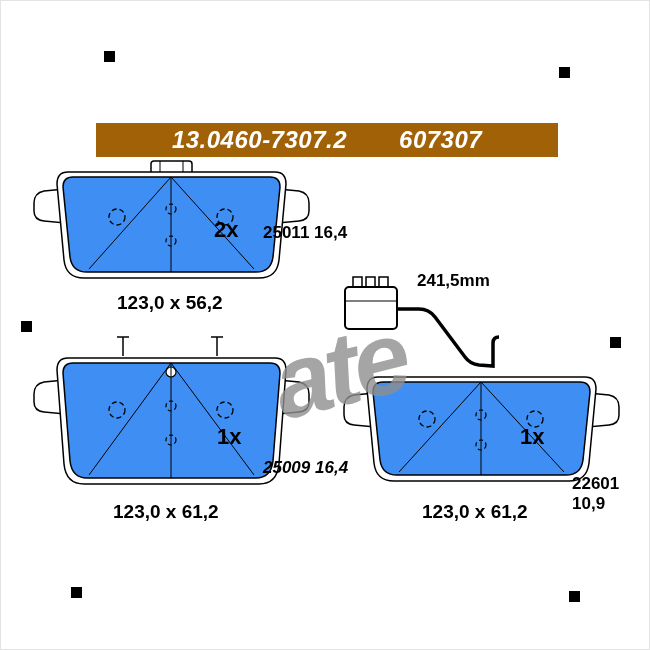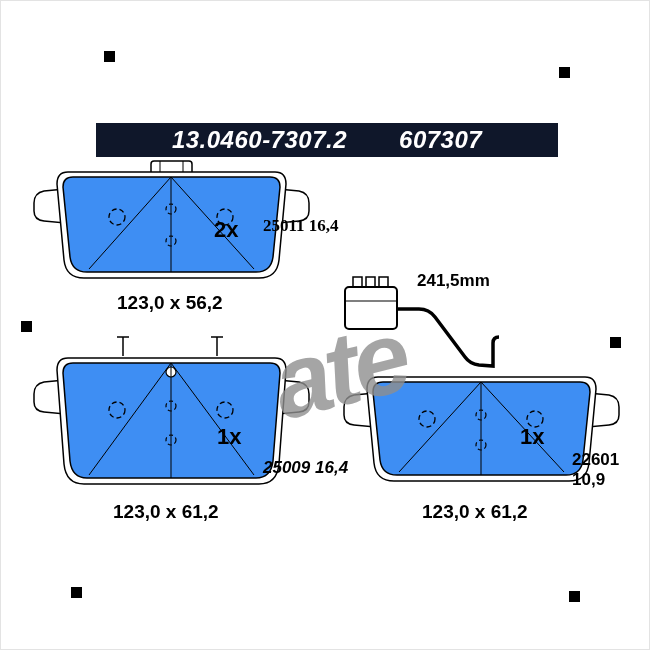--- a/index.html
+++ b/index.html
@@ -17,42 +17,42 @@
   .header span {
     color:#fff; font-weight:bold; font-style:italic; font-size:24px;
     letter-spacing:0.5px; white-space:nowrap;
   }
   .drawing { position:absolute; }
   .label { position:absolute; color:#000; font-weight:bold; white-space:nowrap; }
   .qty   { font-size:22px;margin-left:32px; }
   .code  { font-size:17px; }
   .dims  { font-size:19px; }
   .sensor-len { font-size:17px; }
-  .code-stacked { line-height:1.15; }
+  .code-stacked { line-height:1.15;margin-top:24px; }
   .watermark {
     position:absolute; left:272px; top:318px;
     font-size:102px; font-weight:bold; font-style:italic;
     letter-spacing:-5px; line-height:1; opacity:0.8;
     transform:rotate(-14deg); pointer-events:none;
   }
   svg { display:block; }
 </style>
 </head>
 <body>
 
 <div class="canvas">
 
   <div class="reg" style="left:103px; top:50px;"></div>
   <div class="reg" style="left:558px; top:66px;"></div>
   <div class="reg" style="left:20px;  top:320px;"></div>
   <div class="reg" style="left:609px; top:336px;"></div>
   <div class="reg" style="left:70px;  top:586px;"></div>
   <div class="reg" style="left:568px; top:590px;"></div>
 
-  <div class="header" style="background: #0f172a;">
+  <div class="header" style="background: #a16207;">
     <span>13.0460-7307.2</span>
     <span>607307</span>
   </div>
 
   <svg class="drawing" style="left:28px; top:158px;" width="285" height="140" viewBox="0 0 285 140">
     <g stroke="#000" fill="none" stroke-width="1.5">
       <path d="M122,16 L122,5 Q122,2 125,2 L160,2 Q163,2 163,5 L163,16" fill="#fff"></path>
       <line x1="131" y1="2" x2="131" y2="14" stroke-width="1"></line>
       <line x1="154" y1="2" x2="154" y2="14" stroke-width="1"></line>
       <path d="M36,30 L15,32 Q5,34 5,44 L5,52 Q5,61 15,62 L36,64 Z" fill="#fff"></path>
@@ -119,21 +119,21 @@
       <circle cx="88" cy="50" r="8" stroke-dasharray="5 3" stroke-width="1.3"></circle>
       <circle cx="196" cy="50" r="8" stroke-dasharray="5 3" stroke-width="1.3"></circle>
       <circle cx="142" cy="46" r="5" stroke-dasharray="4 3" stroke-width="1.2"></circle>
       <circle cx="142" cy="76" r="5" stroke-dasharray="4 3" stroke-width="1.2"></circle>
     </g>
   </svg>
 
   <div class="watermark" style="color: rgb(143, 143, 143);">ate</div>
 
   <div class="label qty" style="left:181px; top:216px;">2x</div>
-  <div class="label code" style="left:262px; top:215px;font-family:Liberation Serif, serif;">25011 16,4</div>
+  <div class="label code" style="left:262px; top:222px;">25011 16,4</div>
   <div class="label dims" style="left:116px; top:291px;">123,0 x 56,2</div>
 
   <div class="label sensor-len" style="left:416px; top:270px;text-align:right;">241,5mm</div>
 
   <div class="label qty" style="left:184px; top:423px;">1x</div>
   <div class="label code" style="left:262px; top:457px;font-style:italic;">25009 16,4</div>
   <div class="label dims" style="left:112px; top:500px;">123,0 x 61,2</div>
 
   <div class="label qty" style="left:487px; top:423px;">1x</div>
   <div class="label code code-stacked" style="left:571px; top:449px;">

